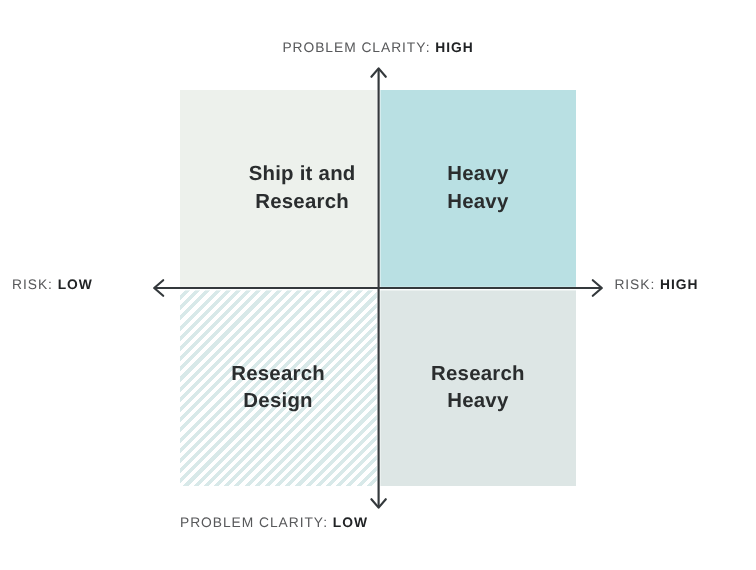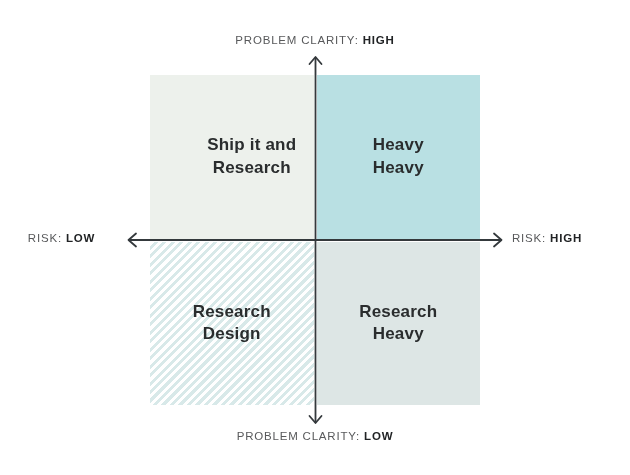--- a/index.html
+++ b/index.html
@@ -44,22 +44,22 @@
     font-size: 11.5px;
     letter-spacing: 0.8px;
     color: #58595b;
     white-space: nowrap;
   }
   .axis-label strong {
     color: #212325;
     font-weight: bold;
   }
   .axis-label.top    { left: 150px; top: 34px;  width: 330px; text-align: center; }
-  .axis-label.bottom { left: 150px; top: 430px; width: 330px; text-align: center; }
-  .axis-label.left   { left: 10px;  top: 232px; width: 103px; text-align: center; }
+  .axis-label.bottom { left: 150px; top: 430px; width: 330px; text-align: left; }
+  .axis-label.left   { left: 10px;  top: 232px; width: 103px; text-align: left; }
   .axis-label.right  { left: 512px; top: 232px; text-align: center; }
   svg.axes-overlay {
     position: absolute;
     left: 0;
     top: 0;
     pointer-events: none;
   }
   .axis-stroke {
     stroke: var(--axis-color, #34393c);
     stroke-width: 1.8;

